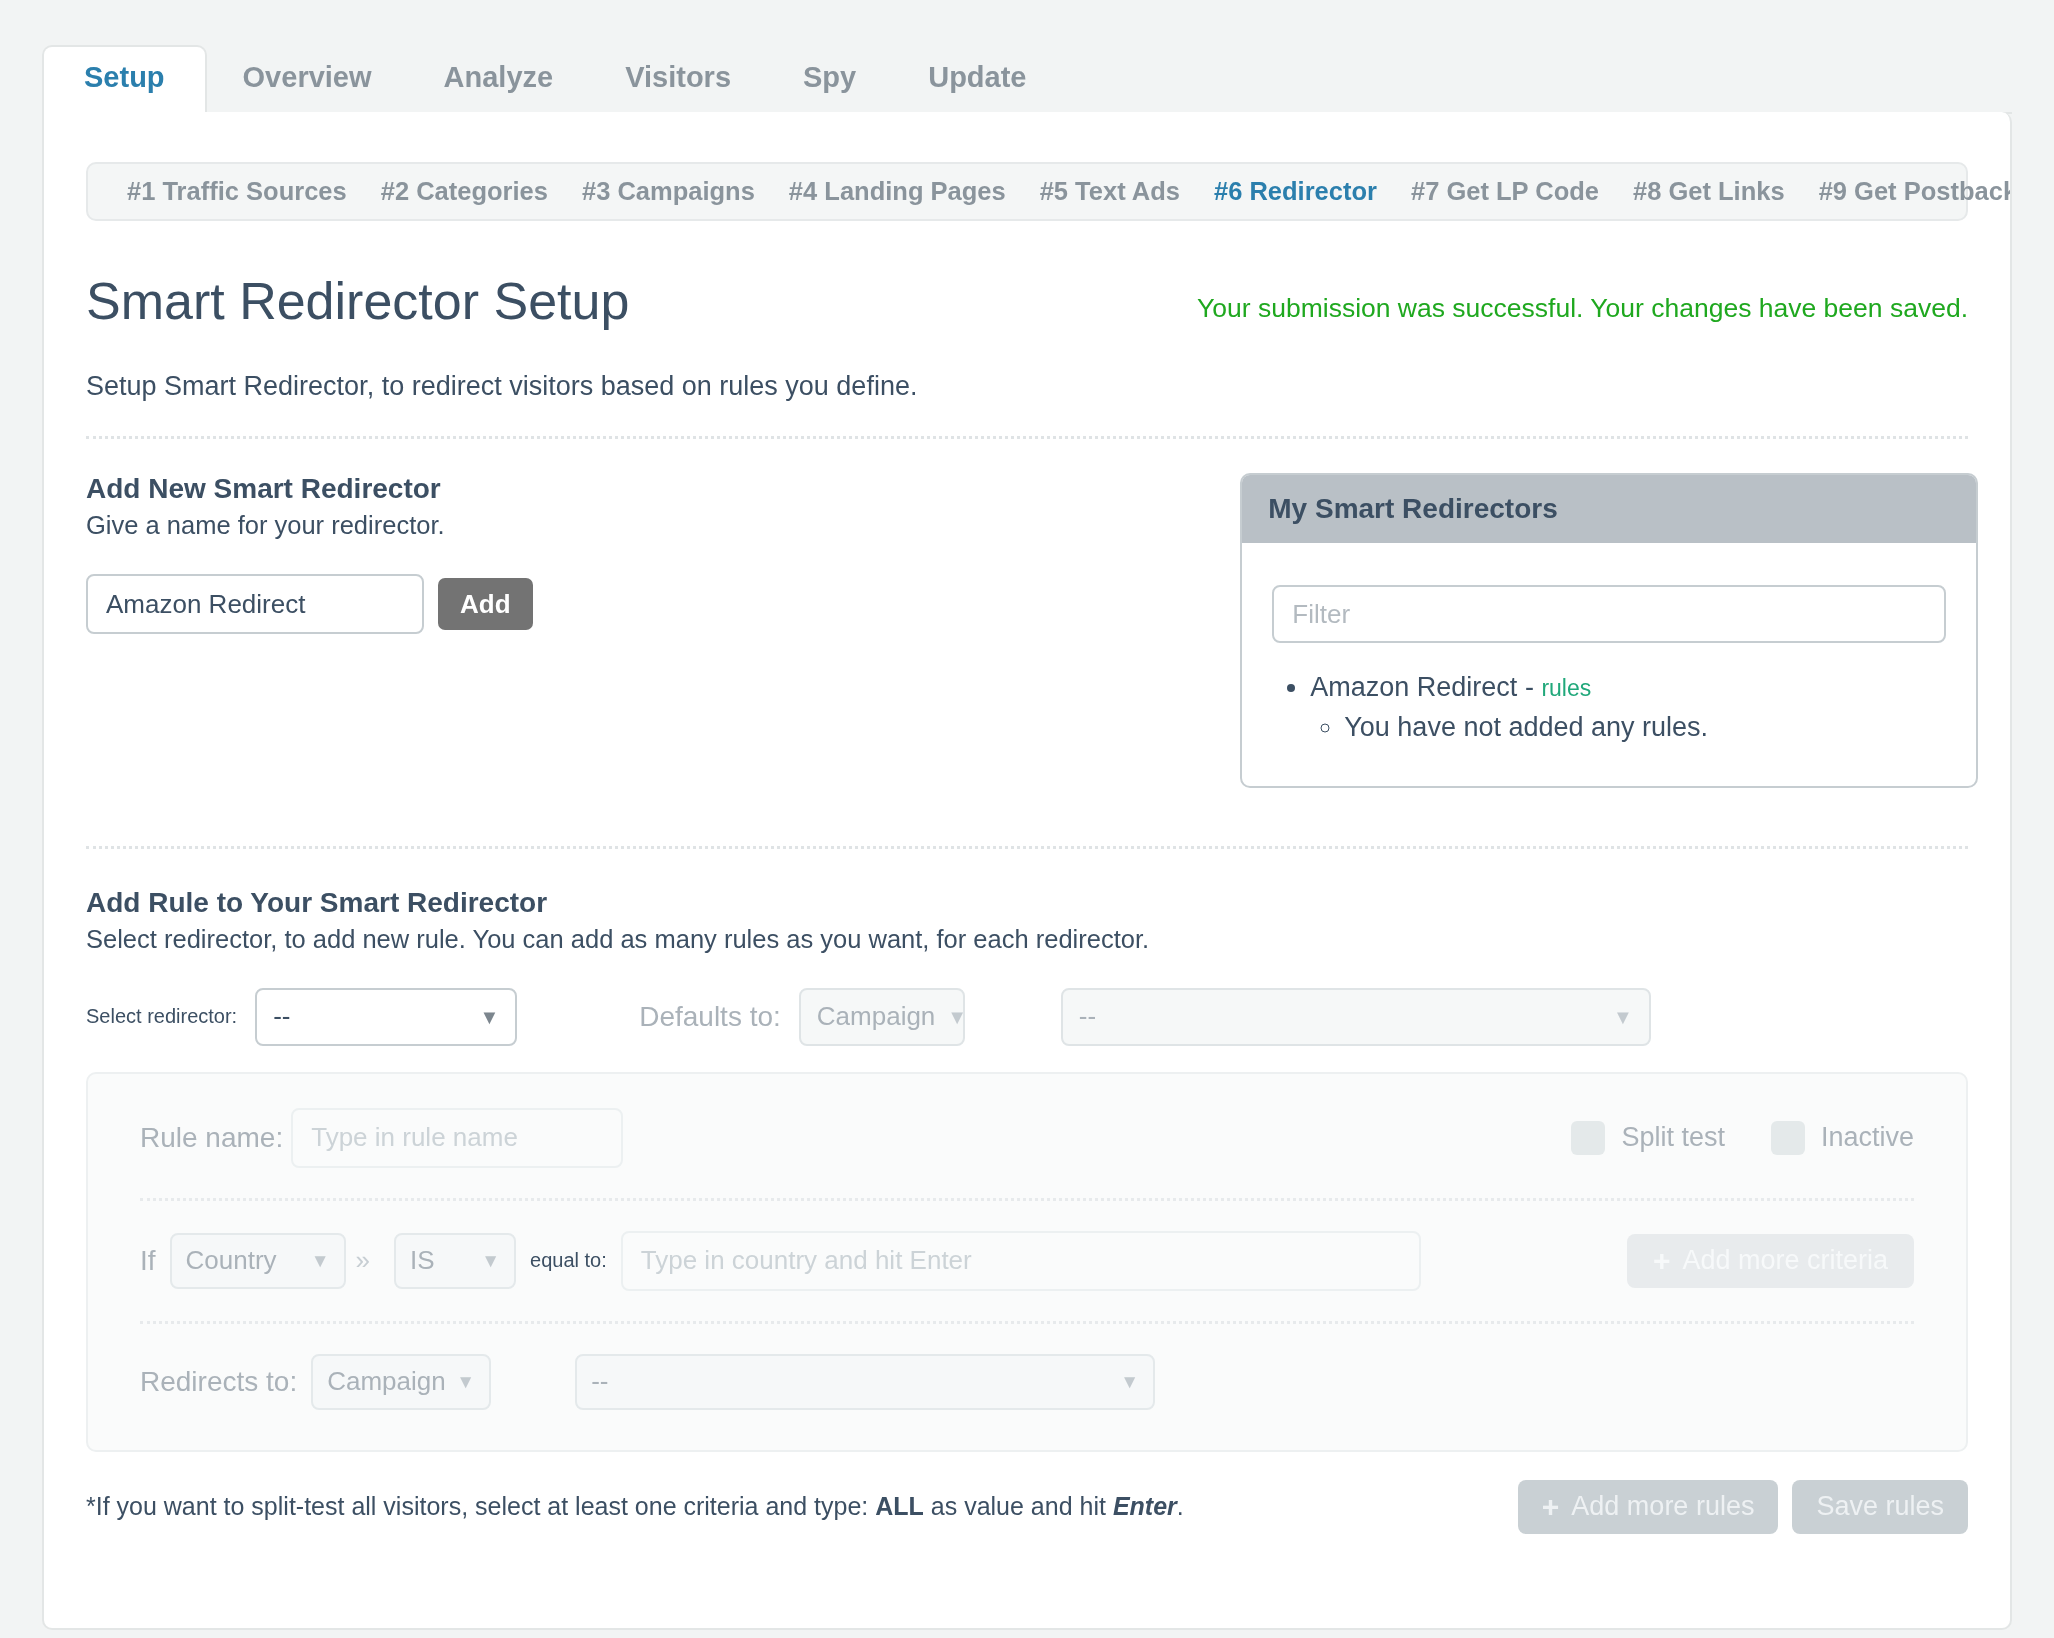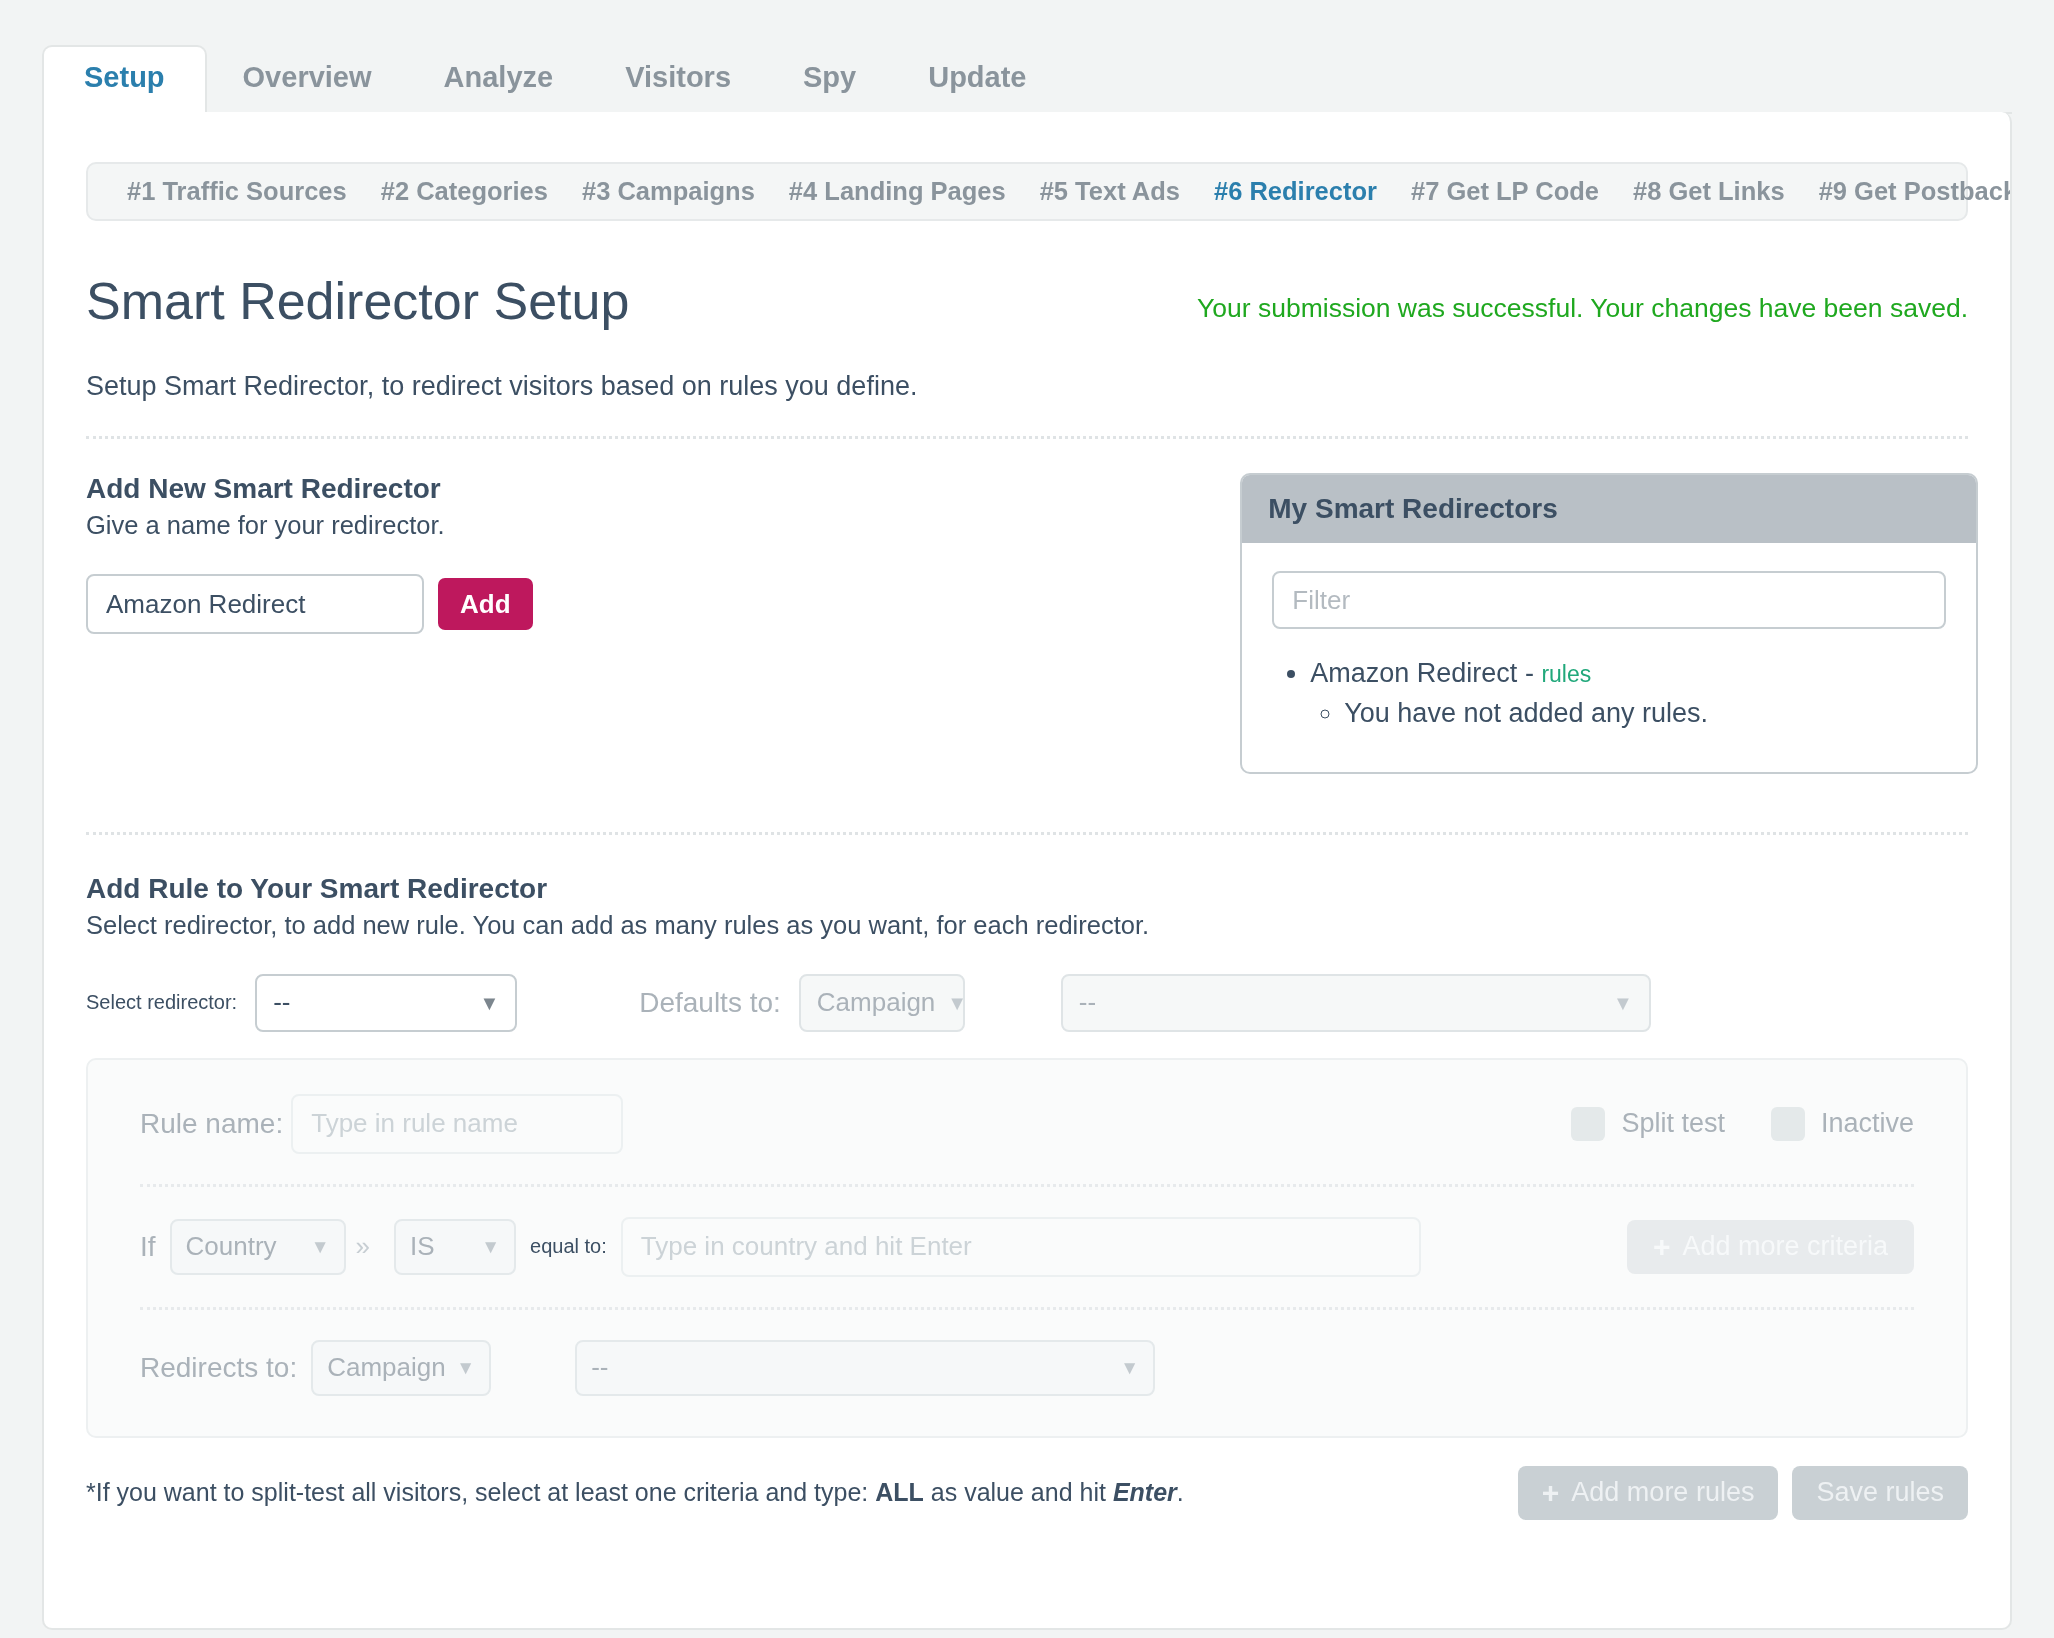--- a/index.html
+++ b/index.html
@@ -151,21 +151,21 @@
     font-size: 26px;
     color: #3c4f63;
     padding: 0 18px;
     box-sizing: border-box;
     font-family: "Liberation Sans", sans-serif;
     background: #fff;
     outline: none;
   }
   .btn-add {
     margin-left: 14px;
-    background: #be185d;
+    background: #737373;
     color: #ffffff;
     font-size: 26px;
     font-weight: bold;
     border: none;
     border-radius: 7px;
     height: 52px;
     padding: 0 22px;
     cursor: pointer;
     font-family: "Liberation Sans", sans-serif;
   }
@@ -177,21 +177,21 @@
     overflow: hidden;
     background: #ffffff;
   }
   .card-head {
     background: #b9c0c6;
     padding: 18px 26px;
     font-size: 28px;
     font-weight: bold;
     color: #3c4f63;
   }
-  .card-body { padding: 28px 30px 40px 30px; }
+  .card-body { padding: 42px 30px 40px 30px; }
   .filter-input {
     width: 100%;
     height: 58px;
     border: 2px solid #c6cdd1;
     border-radius: 8px;
     font-size: 26px;
     color: #3c4f63;
     padding: 0 18px;
     box-sizing: border-box;
     font-family: "Liberation Sans", sans-serif;

